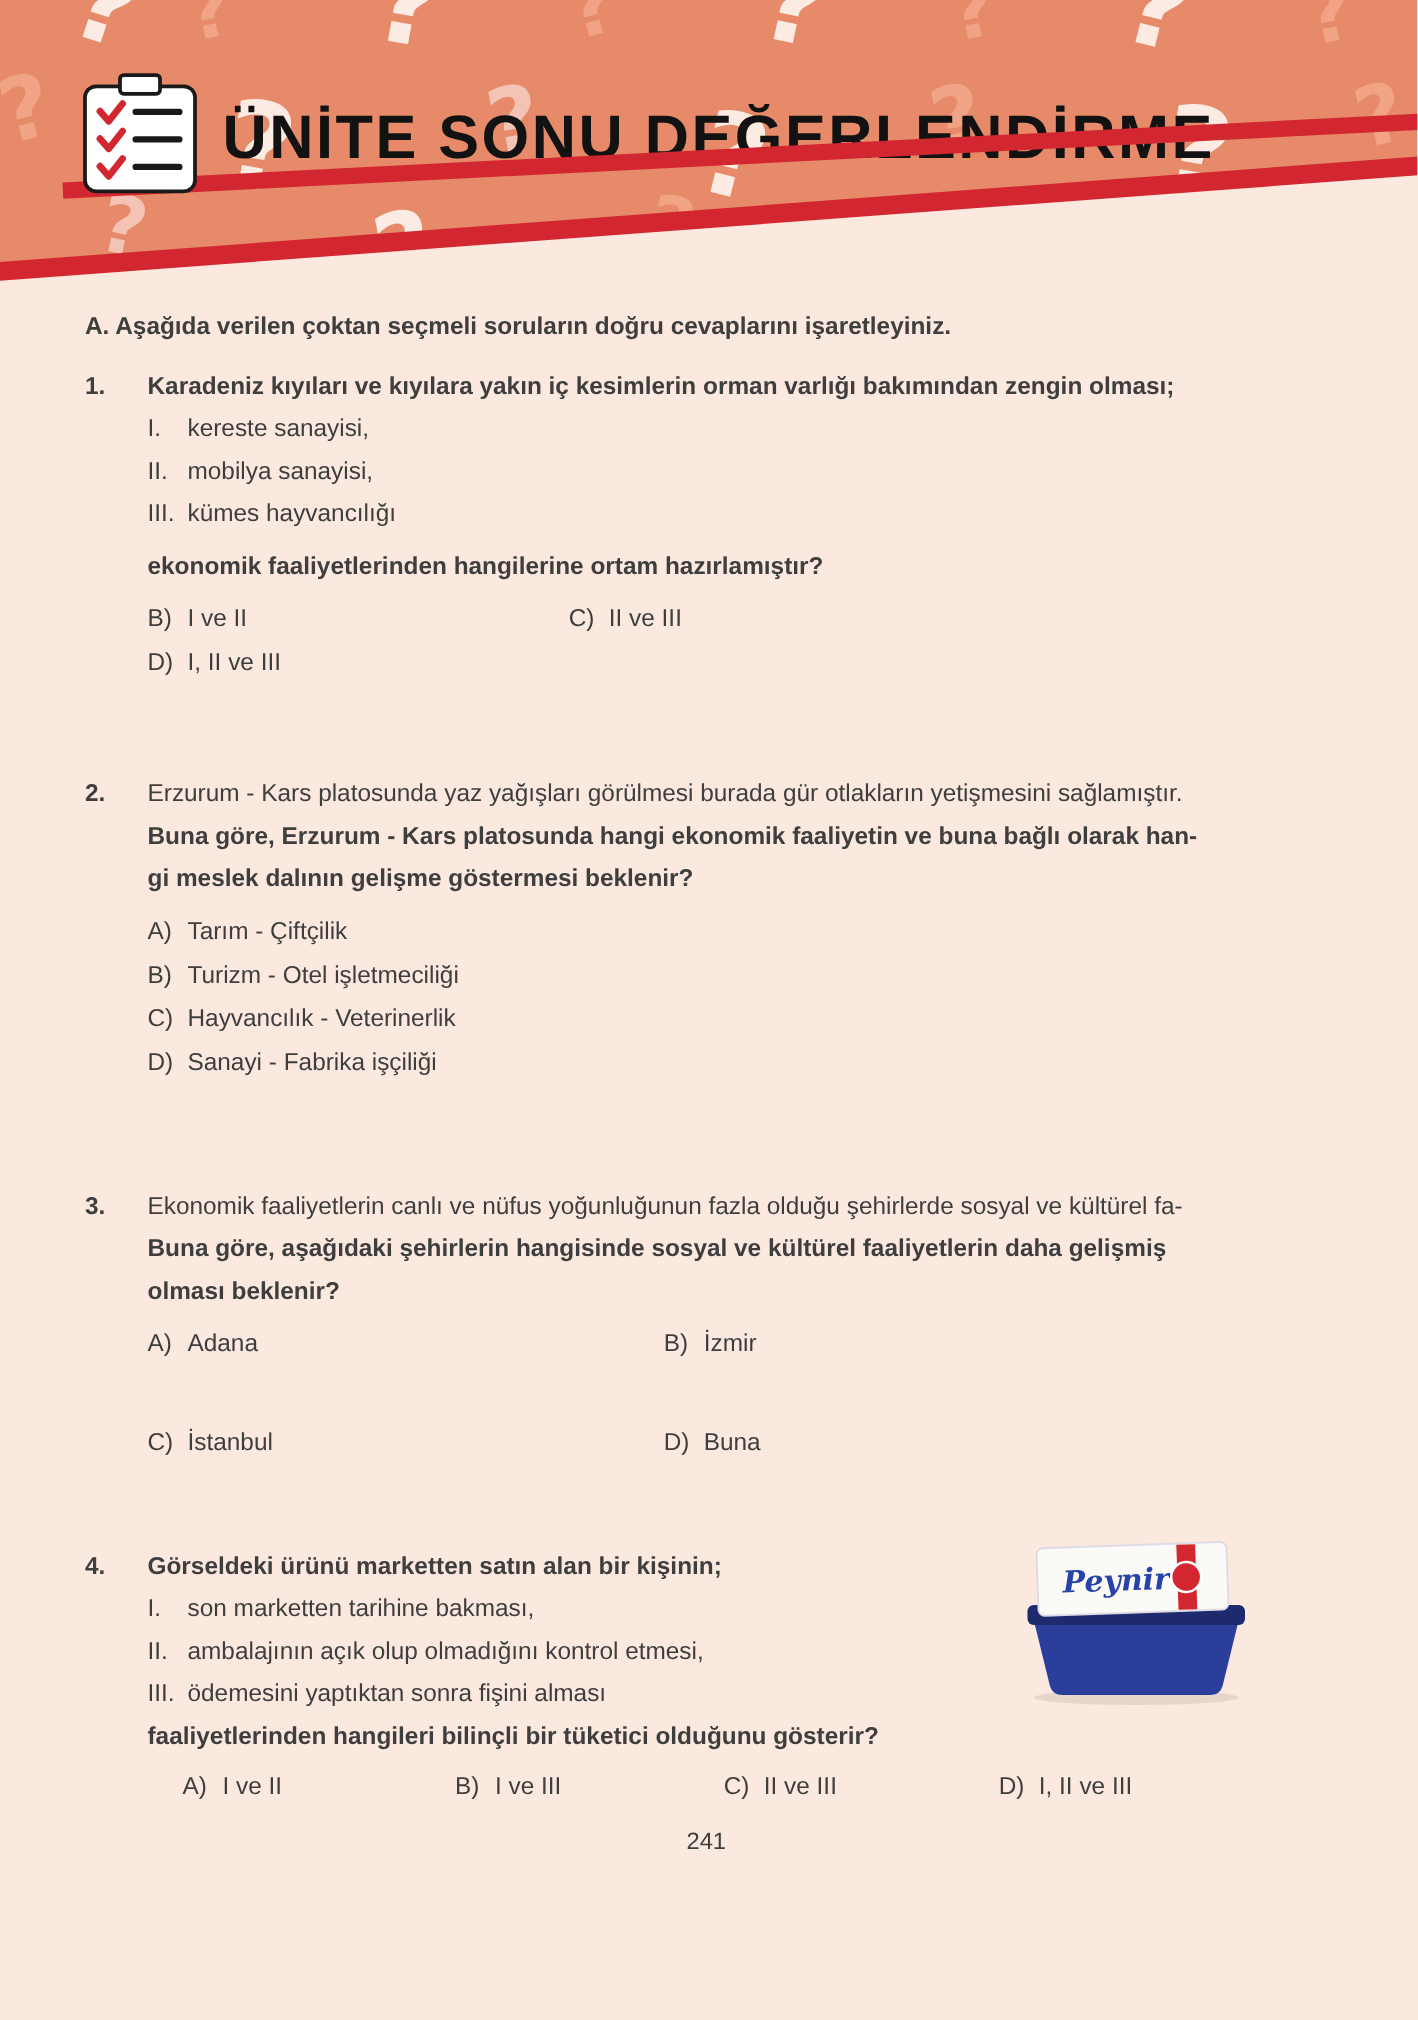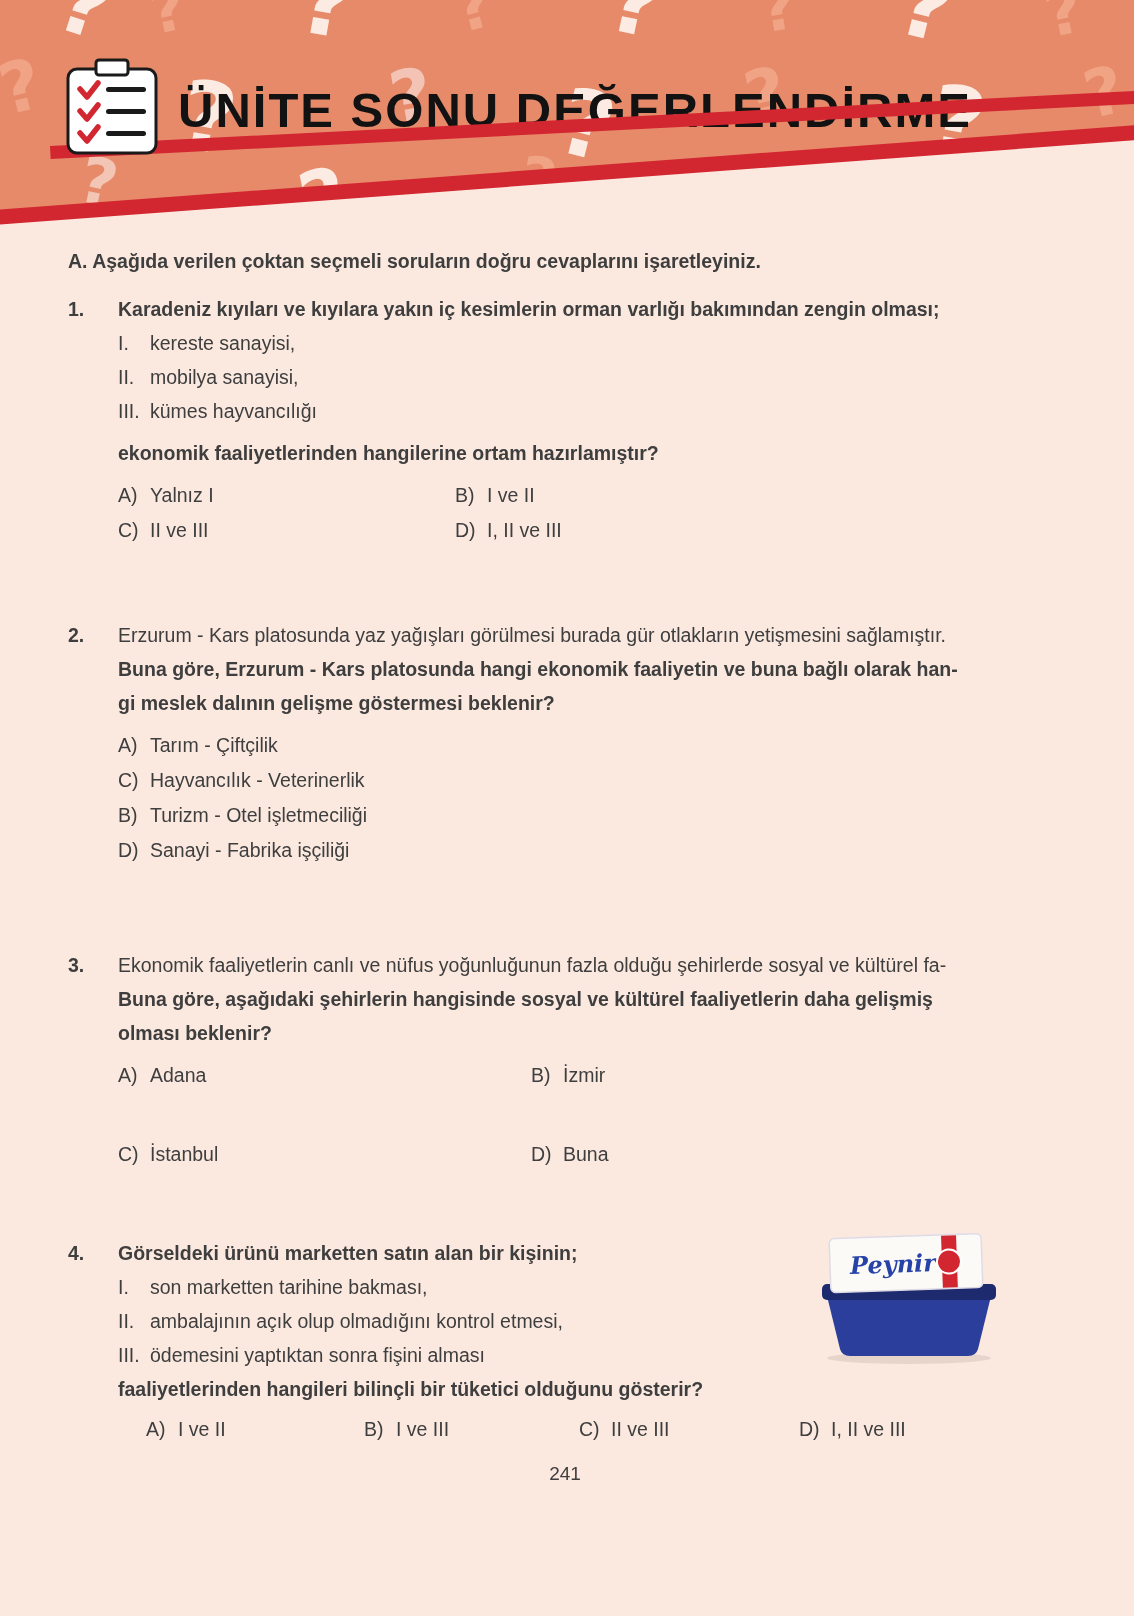--- a/index.html
+++ b/index.html
@@ -154,23 +154,20 @@
         <span class="numeral">II.</span>
         <span>mobilya sanayisi,</span>
       </div>
       <div class="item">
         <span class="numeral">III.</span>
         <span>kümes hayvancılığı</span>
       </div>
       <div class="line bold prompt-gap">ekonomik faaliyetlerinden hangilerine ortam hazırlamıştır?</div>
       <div class="options grid-2a">
         <div class="option">
-          <span class="opt-label">A)</span><span>Yalnız I</span>
-        </div>
-        <div class="option">
           <span class="opt-label">B)</span><span>I ve II</span>
         </div>
         <div class="option">
           <span class="opt-label">C)</span><span>II ve III</span>
         </div>
         <div class="option">
           <span class="opt-label">D)</span><span>I, II ve III</span>
         </div>
       </div>
     </div>
@@ -180,24 +177,24 @@
     <div class="qnum">2.</div>
     <div class="qbody">
       <div class="line">Erzurum - Kars platosunda yaz yağışları görülmesi burada gür otlakların yetişmesini sağlamıştır.</div>
       <div class="line bold">Buna göre, Erzurum - Kars platosunda hangi ekonomik faaliyetin ve buna bağlı olarak han-</div>
       <div class="line bold">gi meslek dalının gelişme göstermesi beklenir?</div>
       <div class="options">
         <div class="option">
           <span class="opt-label">A)</span><span>Tarım - Çiftçilik</span>
         </div>
         <div class="option">
+          <span class="opt-label">B)</span><span>Turizm - Otel işletmeciliği</span>
+        </div>
+        <div class="option">
           <span class="opt-label">C)</span><span>Hayvancılık - Veterinerlik</span>
-        </div>
-        <div class="option">
-          <span class="opt-label">B)</span><span>Turizm - Otel işletmeciliği</span>
         </div>
         <div class="option">
           <span class="opt-label">D)</span><span>Sanayi - Fabrika işçiliği</span>
         </div>
       </div>
     </div>
   </div>
 
   <div class="question q3">
     <div class="qnum">3.</div>

